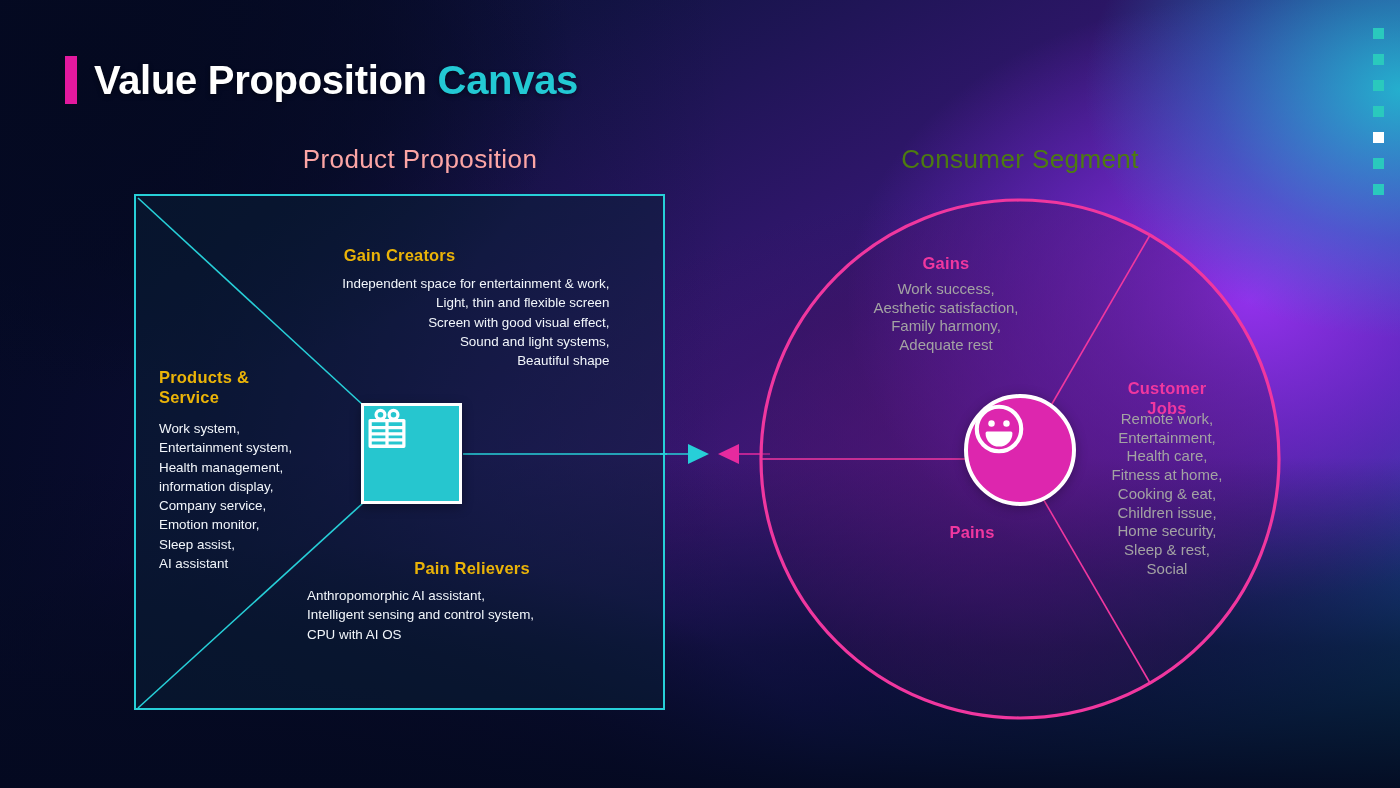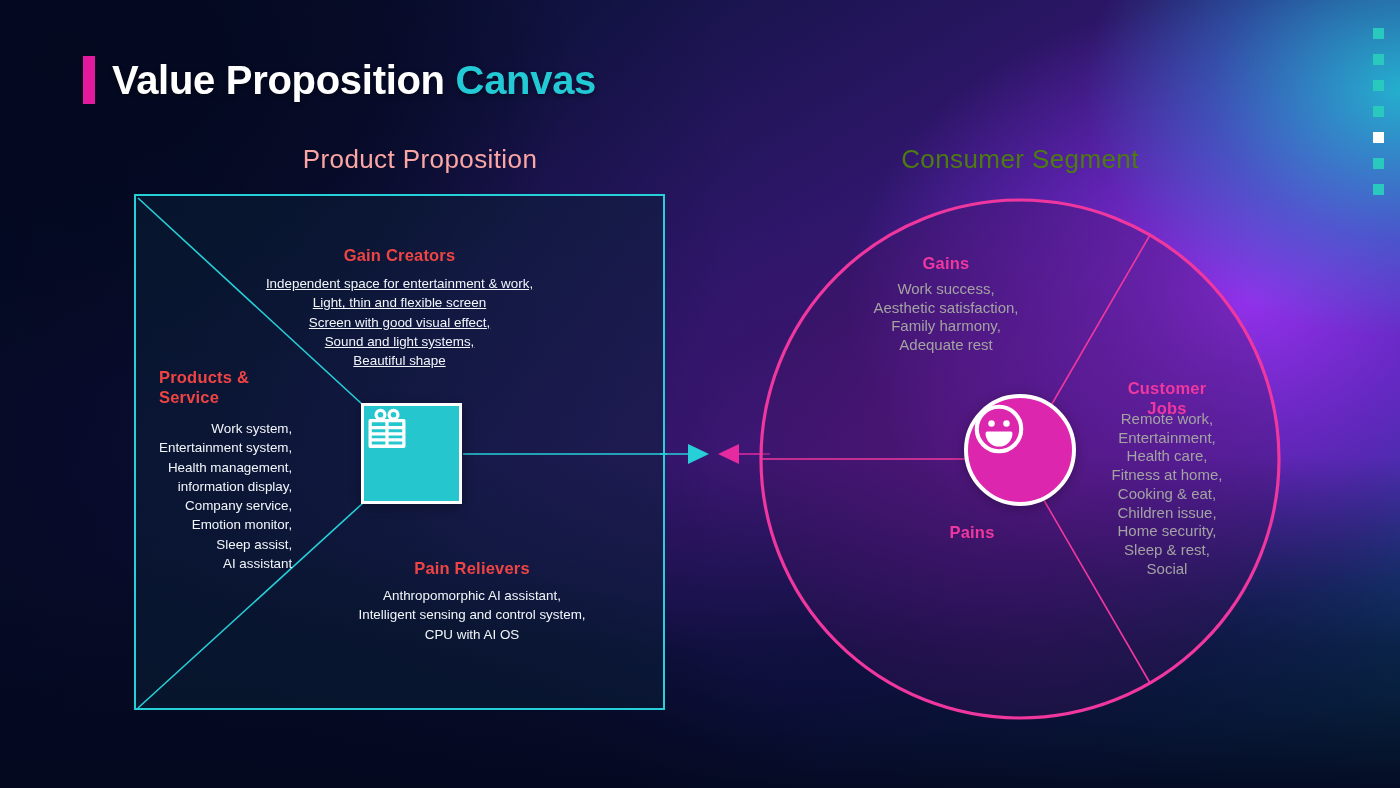--- a/index.html
+++ b/index.html
@@ -43,21 +43,21 @@
   .bg-dark-tl {
     background:radial-gradient(ellipse 620px 420px at 80px 60px,
       rgba(4,9,32,.96) 0%, rgba(4,9,32,.6) 48%, rgba(4,9,32,0) 80%);
   }
   .bg-dark-bl {
     background:radial-gradient(ellipse 640px 300px at 300px 790px,
       rgba(4,9,32,.98) 0%, rgba(4,9,32,.62) 50%, rgba(4,9,32,0) 82%);
   }
 
   
-  #title-row { position:absolute; left:83px; top:56px; display:flex; align-items:center; }
+  #title-row { position:absolute; left:65px; top:56px; display:flex; align-items:center; }
   #title-accent { width:12px; height:48px; background:#e3199e; margin-right:17px; }
   #title-text {
     font-size:40px; font-weight:700; color:#ffffff; letter-spacing:-.3px;
     white-space:nowrap; text-shadow:0 2px 5px rgba(0,0,0,.45);
   }
   #title-text .hl { color:#23c9d4; }
 
   
   .sect-head {
     position:absolute; font-size:26px; font-weight:300; letter-spacing:.4px;
@@ -68,36 +68,36 @@
 
   
   #left-panel {
     position:absolute; left:134px; top:194px; width:531px; height:516px;
     border:2px solid #27cfd8;
     background:rgba(9,32,56,.50);
   }
   #left-panel svg { position:absolute; inset:0; }
 
   .lp-head {
-    position:absolute; color:#ef4444; font-size:16.5px; font-weight:700;
+    position:absolute; color:#eab308; font-size:16.5px; font-weight:700;
     letter-spacing:.2px; white-space:nowrap;
   }
   .lp-body {
     position:absolute; color:#f2f6fb; font-size:13.4px; line-height:19.3px;
     font-weight:400;
   }
 
   #gain-head { left:50%; top:50px; transform:translateX(-50%); }
-  #gain-body { left:50%; top:78px; transform:translateX(-50%); text-align:center; width:420px;text-decoration:underline; }
+  #gain-body { left:50%; top:78px; transform:translateX(-50%); text-align:right; width:420px; }
 
   #ps-head   { left:23px; top:171px; line-height:20px; }
-  #ps-body   { left:23px; top:223px; text-align:right; }
+  #ps-body   { left:23px; top:223px; text-align:left; }
 
   #pr-head   { left:336px; top:363px; transform:translateX(-50%); }
-  #pr-body   { left:336px; top:390px; transform:translateX(-50%); text-align:center; width:330px; }
+  #pr-body   { left:336px; top:390px; transform:translateX(-50%); width:330px; }
 
   
   #gift-tile {
     position:absolute; left:225px; top:207px; width:101px; height:101px;
     background:#26c6cf; border:3px solid #ffffff;
     display:flex; align-items:center; justify-content:center;
     box-shadow:0 3px 10px rgba(0,0,0,.35);
   }
 
   

